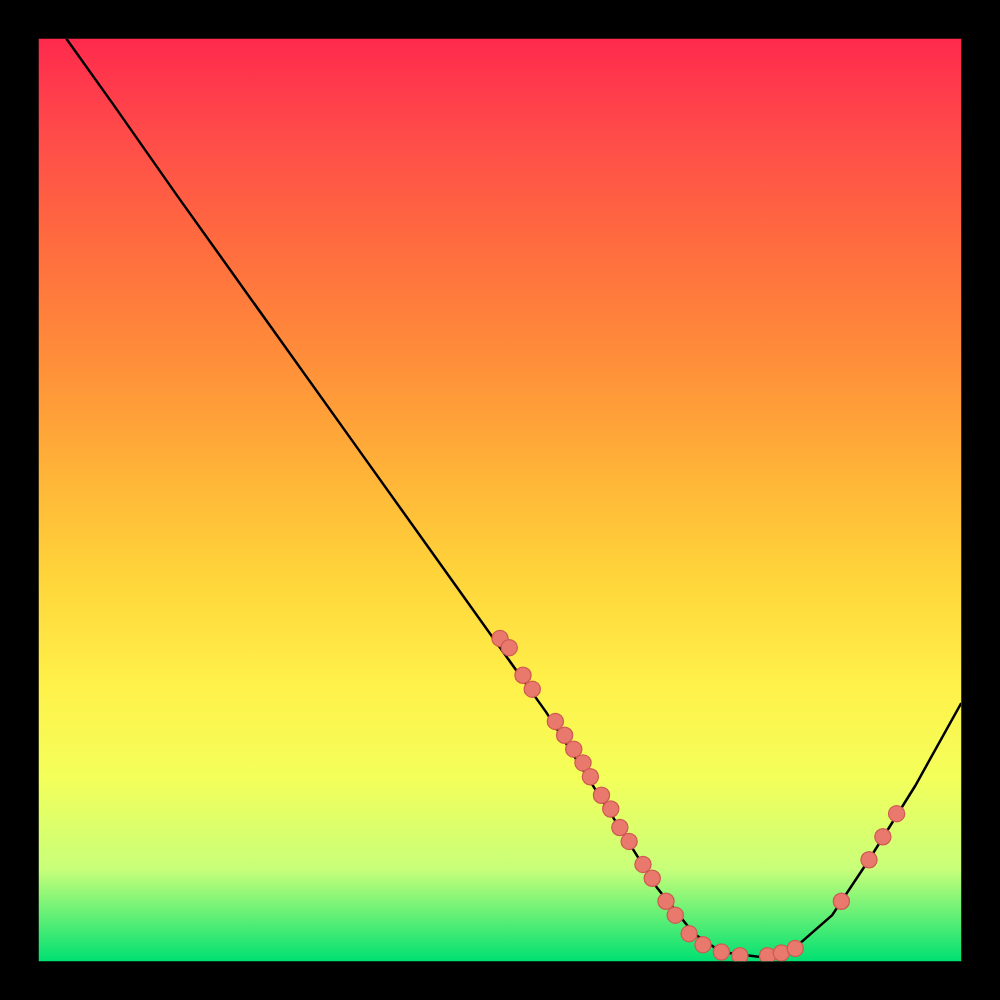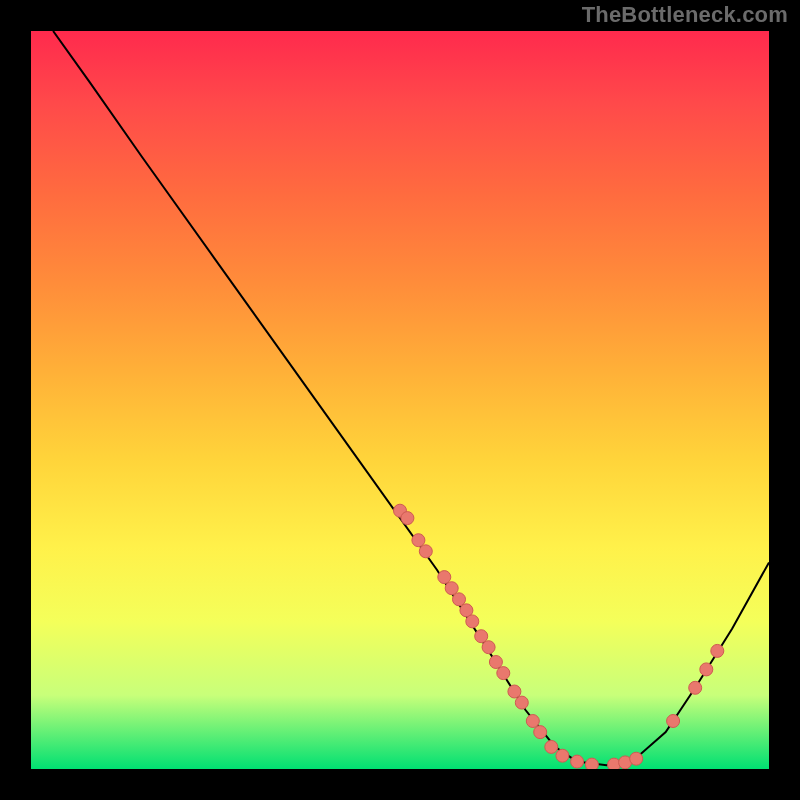--- a/index.html
+++ b/index.html
@@ -59,21 +59,20 @@
   .dot {
     fill: #e9786d;
     stroke: #cf5a52;
     stroke-width: 1;
   }
 </style>
 </head>
 <body>
 
 <div class="outer">
-  <div class="attribution">TheBottleneck.com</div>
 
   <div class="plot">
     <svg class="curve" viewBox="0 0 738 738">
       <path id="curvePath" class="curve-path" d="M22.1 0.0 L59.0 51.7 L110.7 125.5 L184.5 228.8 L258.3 332.1 L332.1 435.4 L405.9 538.7 L457.6 619.9 L494.5 679.0 L524.0 715.9 L546.1 730.6 L575.6 734.3 L605.2 726.9 L634.7 701.1 L664.2 656.8 L701.1 597.8 L738.0 531.4"></path>
       <g id="dotsGroup">
           <circle cx="369.0" cy="479.7" r="6.5" class="dot"></circle>
           <circle cx="376.4" cy="487.1" r="6.5" class="dot"></circle>
           <circle cx="387.4" cy="509.2" r="6.5" class="dot"></circle>
           <circle cx="394.8" cy="520.3" r="6.5" class="dot"></circle>
           <circle cx="413.3" cy="546.1" r="6.5" class="dot"></circle>

